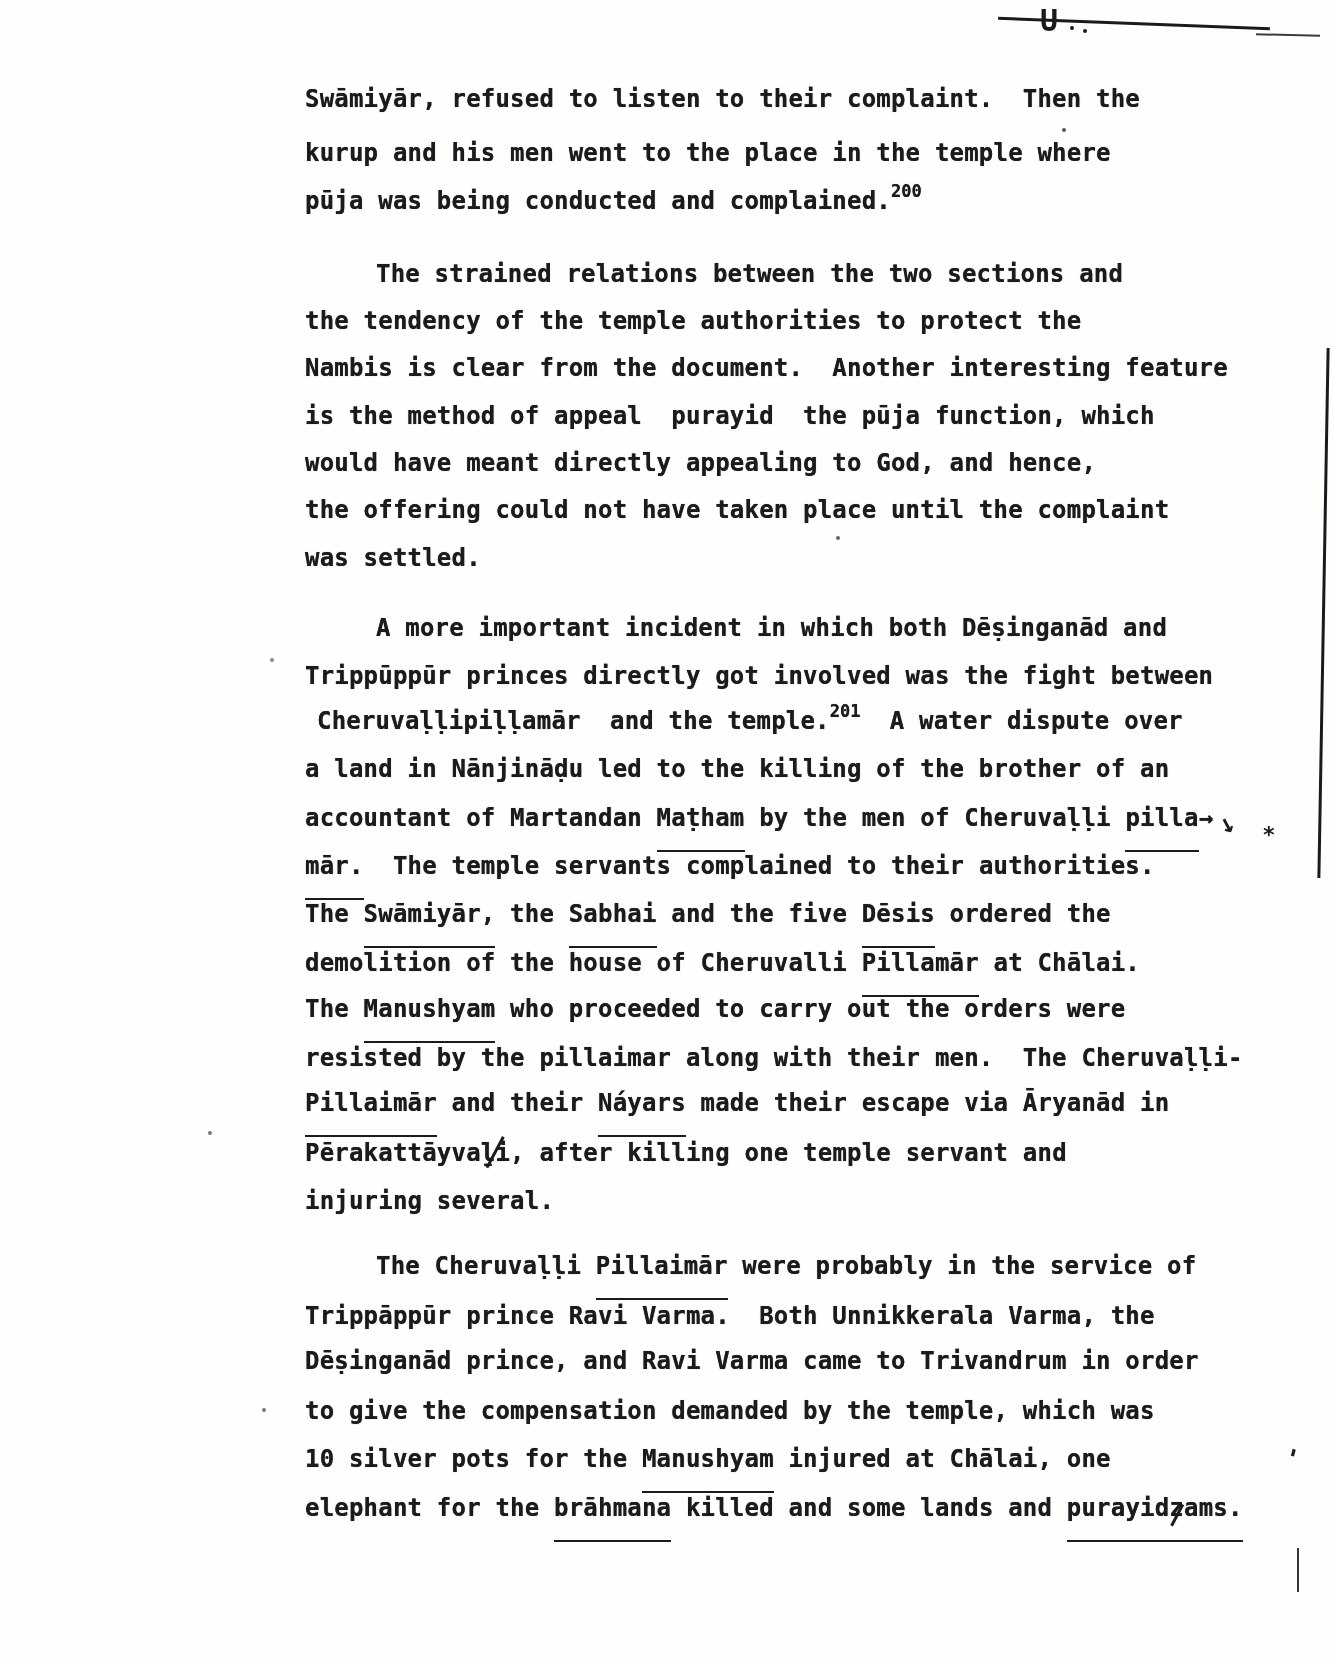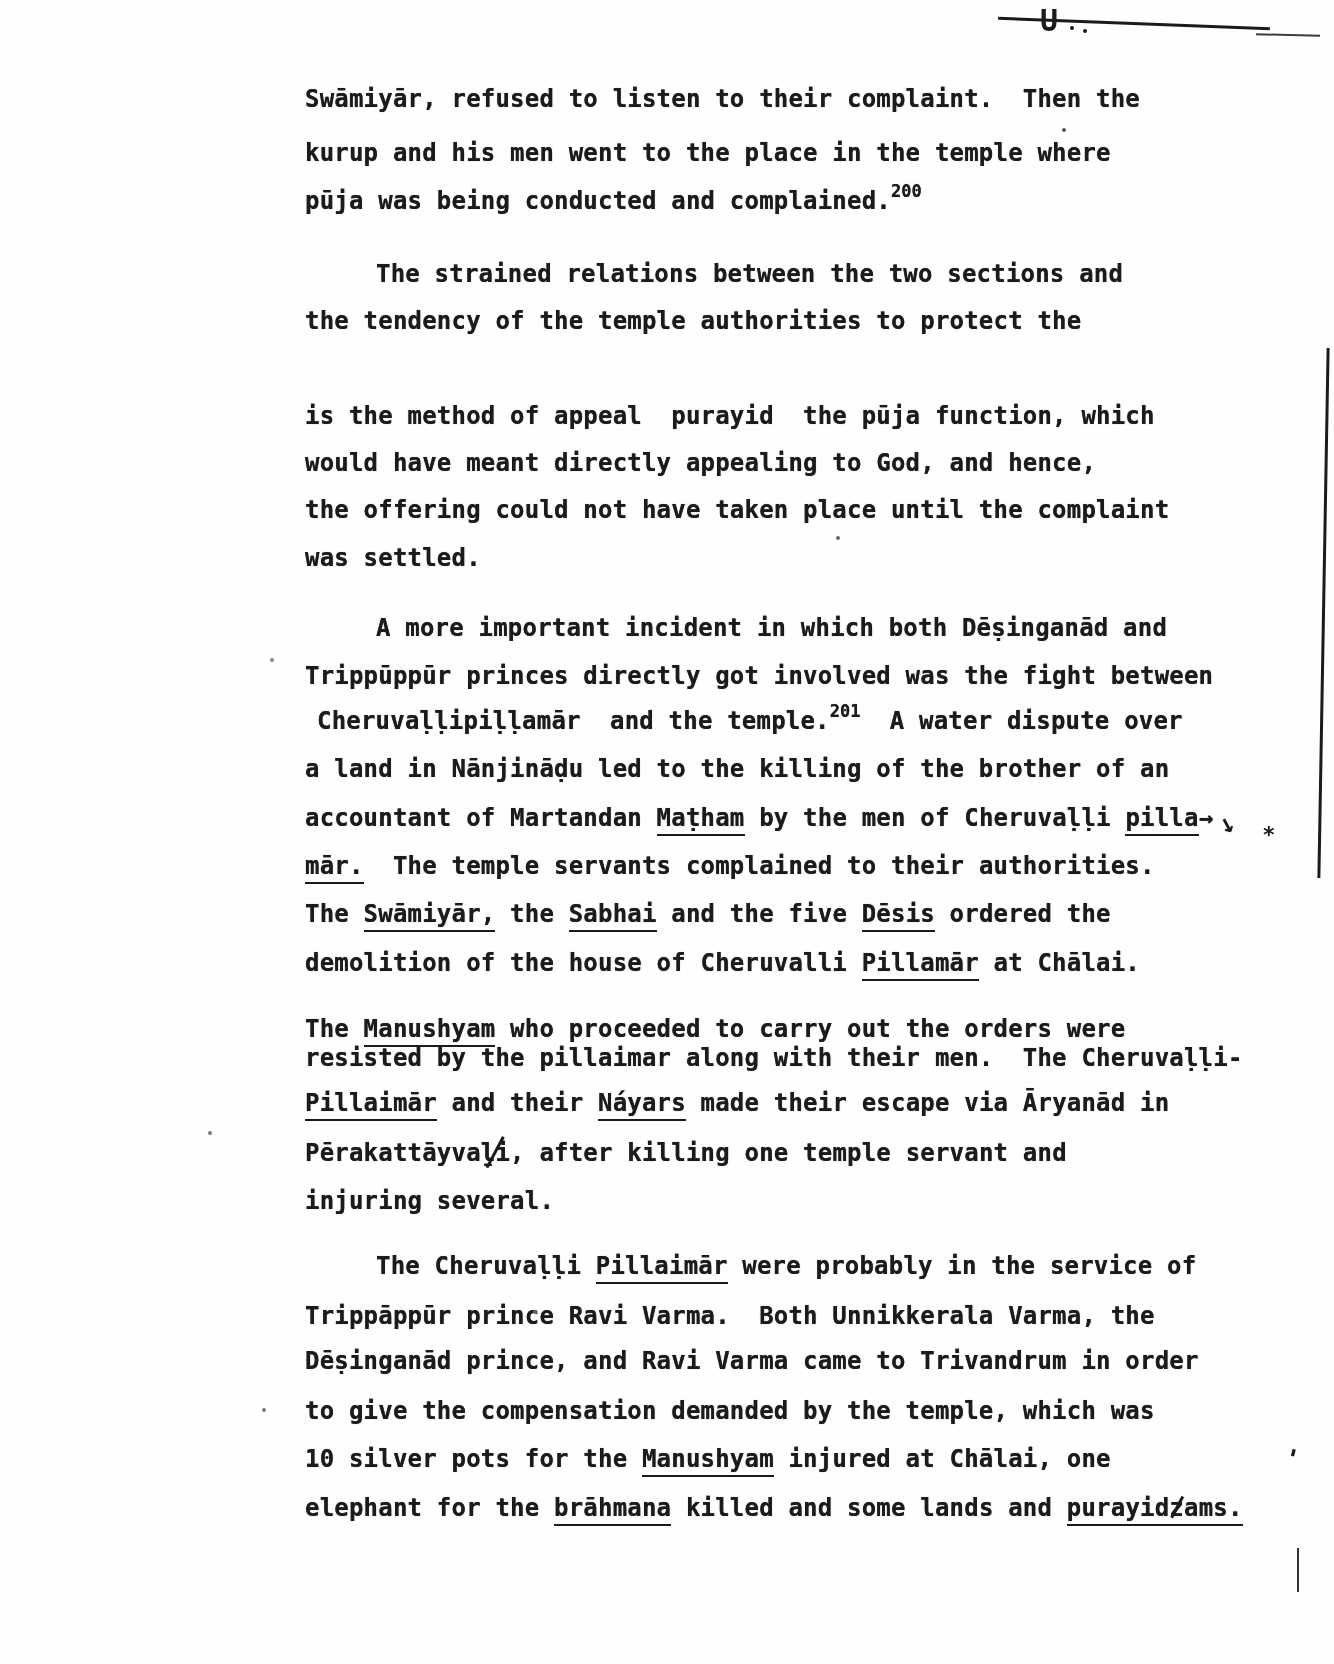--- a/index.html
+++ b/index.html
@@ -16,21 +16,21 @@
     position:absolute;
     white-space:pre;
     font-size:24px;
     line-height:30px;
     font-weight:700;
     letter-spacing:0.2px;
     color:#1b1b1b;
     text-shadow:0 0 0.7px rgba(25,25,25,0.85);
   }
   .line span{display:inline-block;}
-  .u{border-bottom:2.5px solid #1b1b1b;padding-bottom:1px;}
+  .u{border-bottom:2.5px solid #1b1b1b;padding-bottom:17px;}
   .sup{
     font-size:17px;
     position:relative;
     top:-12px;
     letter-spacing:0;
   }
   .slashed{position:relative;}
   .slashed::after{
     content:"";
     position:absolute;
@@ -53,33 +53,34 @@
 </head>
 <body>
 
 <div class="page" style="background: rgb(254, 254, 253); color: rgb(27, 27, 27);">
   <div class="layer">
       <div class="line" style="left: 305px; top: 84px;"><span>Swāmiyār, refused to listen to their complaint.  Then the</span></div>
       <div class="line" style="left: 305px; top: 138px;"><span>kurup and his men went to the place in the temple where</span></div>
       <div class="line" style="left: 305px; top: 186px;"><span>pūja was being conducted and complained.</span><span class="sup">200</span></div>
       <div class="line" style="left: 376px; top: 259px;"><span>The strained relations between the two sections and</span></div>
       <div class="line" style="left: 305px; top: 306px;"><span>the tendency of the temple authorities to protect the</span></div>
+      <div class="line" style="left: 305px; top: 353px;"><span>Nambis is clear from the document.  Another interesting feature</span></div>
       <div class="line" style="left: 305px; top: 401px;"><span>is the method of appeal  purayid  the pūja function, which</span></div>
       <div class="line" style="left: 305px; top: 448px;"><span>would have meant directly appealing to God, and hence,</span></div>
       <div class="line" style="left: 305px; top: 495px;"><span>the offering could not have taken place until the complaint</span></div>
       <div class="line" style="left: 305px; top: 543px;"><span>was settled.</span></div>
       <div class="line" style="left: 305px; top: 661px;"><span>Trippūppūr princes directly got involved was the fight between</span></div>
       <div class="line" style="left: 376px; top: 613px;"><span>A more important incident in which both Dēṣinganād and</span></div>
       <div class="line" style="left: 305px; top: 706px; margin-left: 12px;"><span>Cheruvaḷḷipiḷḷamār  and the temple.</span><span class="sup">201</span><span>  A water dispute over</span></div>
       <div class="line" style="left: 305px; top: 754px;"><span>a land in Nānjināḍu led to the killing of the brother of an</span></div>
       <div class="line" style="left: 305px; top: 803px;"><span>accountant of Martandan </span><span class="u">Maṭham</span><span> by the men of Cheruvaḷḷi </span><span class="u">pilla</span><span>→</span></div>
       <div class="line" style="left: 305px; top: 851px;"><span class="u">mār.</span><span>  The temple servants complained to their authorities.</span></div>
       <div class="line" style="left: 305px; top: 899px;"><span>The </span><span class="u">Swāmiyār,</span><span> the </span><span class="u">Sabhai</span><span> and the five </span><span class="u">Dēsis</span><span> ordered the</span></div>
       <div class="line" style="left: 305px; top: 948px;"><span>demolition of the house of Cheruvalli </span><span class="u">Pillamār</span><span> at Chālai.</span></div>
-      <div class="line" style="left: 305px; top: 994px; margin-top: 20px;"><span>The </span><span class="u">Manushyam</span><span> who proceeded to carry out the orders were</span></div>
+      <div class="line" style="left: 305px; top: 994px;"><span>The </span><span class="u">Manushyam</span><span> who proceeded to carry out the orders were</span></div>
       <div class="line" style="left: 305px; top: 1043px;"><span>resisted by the pillaimar along with their men.  The Cheruvaḷḷi-</span></div>
       <div class="line" style="left: 305px; top: 1088px;"><span class="u">Pillaimār</span><span> and their </span><span class="u">Náyars</span><span> made their escape via Āryanād in</span></div>
       <div class="line" style="left: 305px; top: 1138px;"><span>Pērakattāyva</span><span class="slashed">ḻi</span><span>, after killing one temple servant and</span></div>
       <div class="line" style="left: 305px; top: 1186px;"><span>injuring several.</span></div>
       <div class="line" style="left: 376px; top: 1251px;"><span>The Cheruvaḷḷi </span><span class="u">Pillaimār</span><span> were probably in the service of</span></div>
       <div class="line" style="left: 305px; top: 1301px;"><span>Trippāppūr prince Ravi Varma.  Both Unnikkerala Varma, the</span></div>
       <div class="line" style="left: 305px; top: 1346px;"><span>Dēṣinganād prince, and Ravi Varma came to Trivandrum in order</span></div>
       <div class="line" style="left: 305px; top: 1396px;"><span>to give the compensation demanded by the temple, which was</span></div>
       <div class="line" style="left: 305px; top: 1444px;"><span>10 silver pots for the </span><span class="u">Manushyam</span><span> injured at Chālai, one</span></div>
       <div class="line" style="left: 305px; top: 1493px;"><span>elephant for the </span><span class="u">brāhmana</span><span> killed and some lands and </span><span class="u">purayid</span><span class="u slashed">z</span><span class="u">ams.</span></div>

